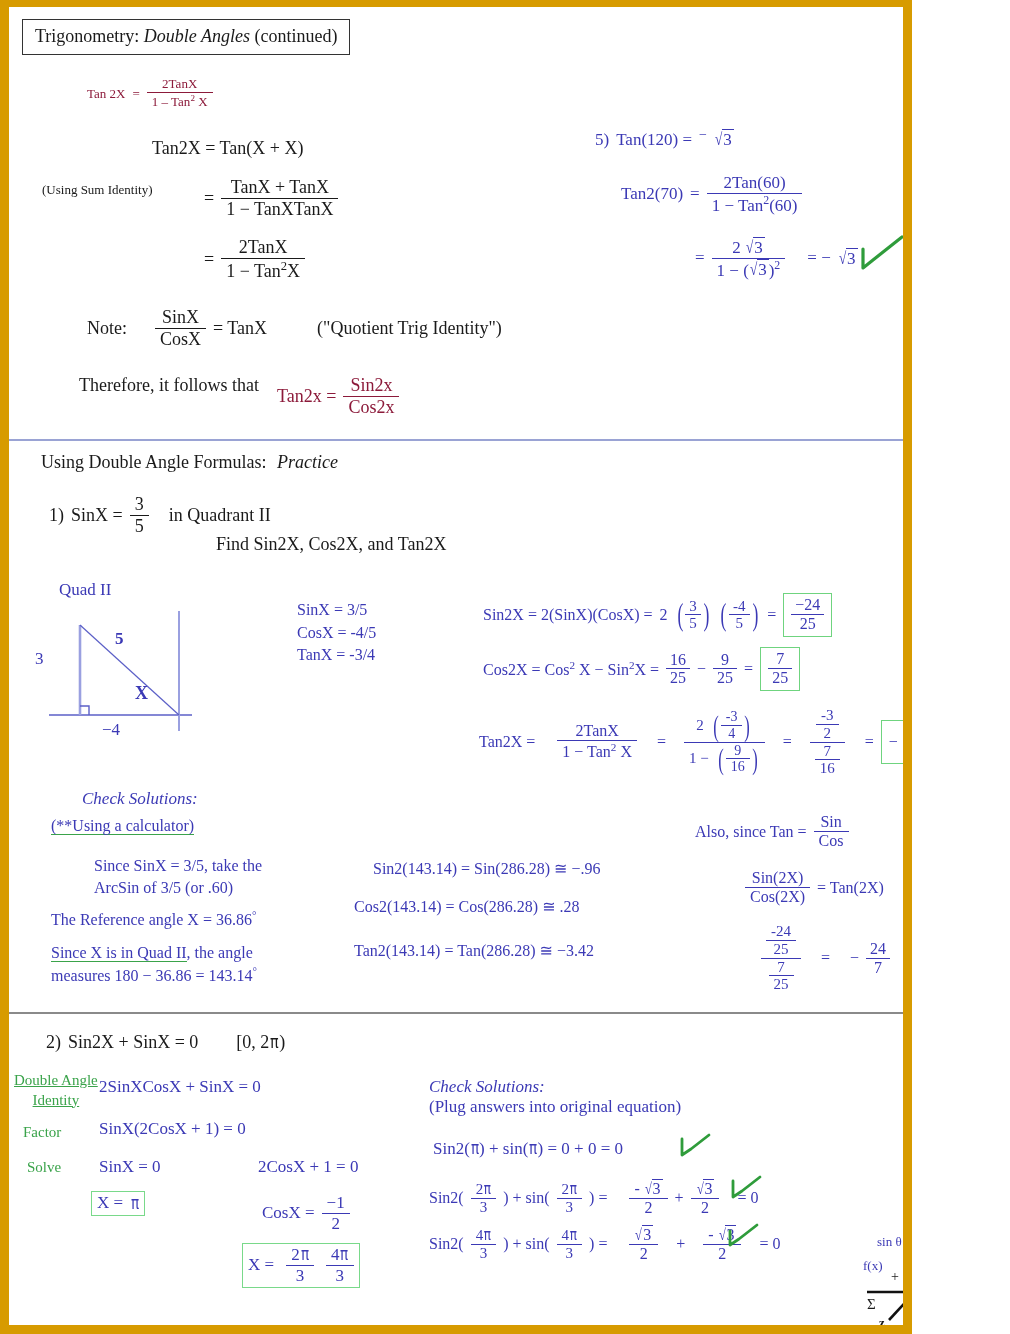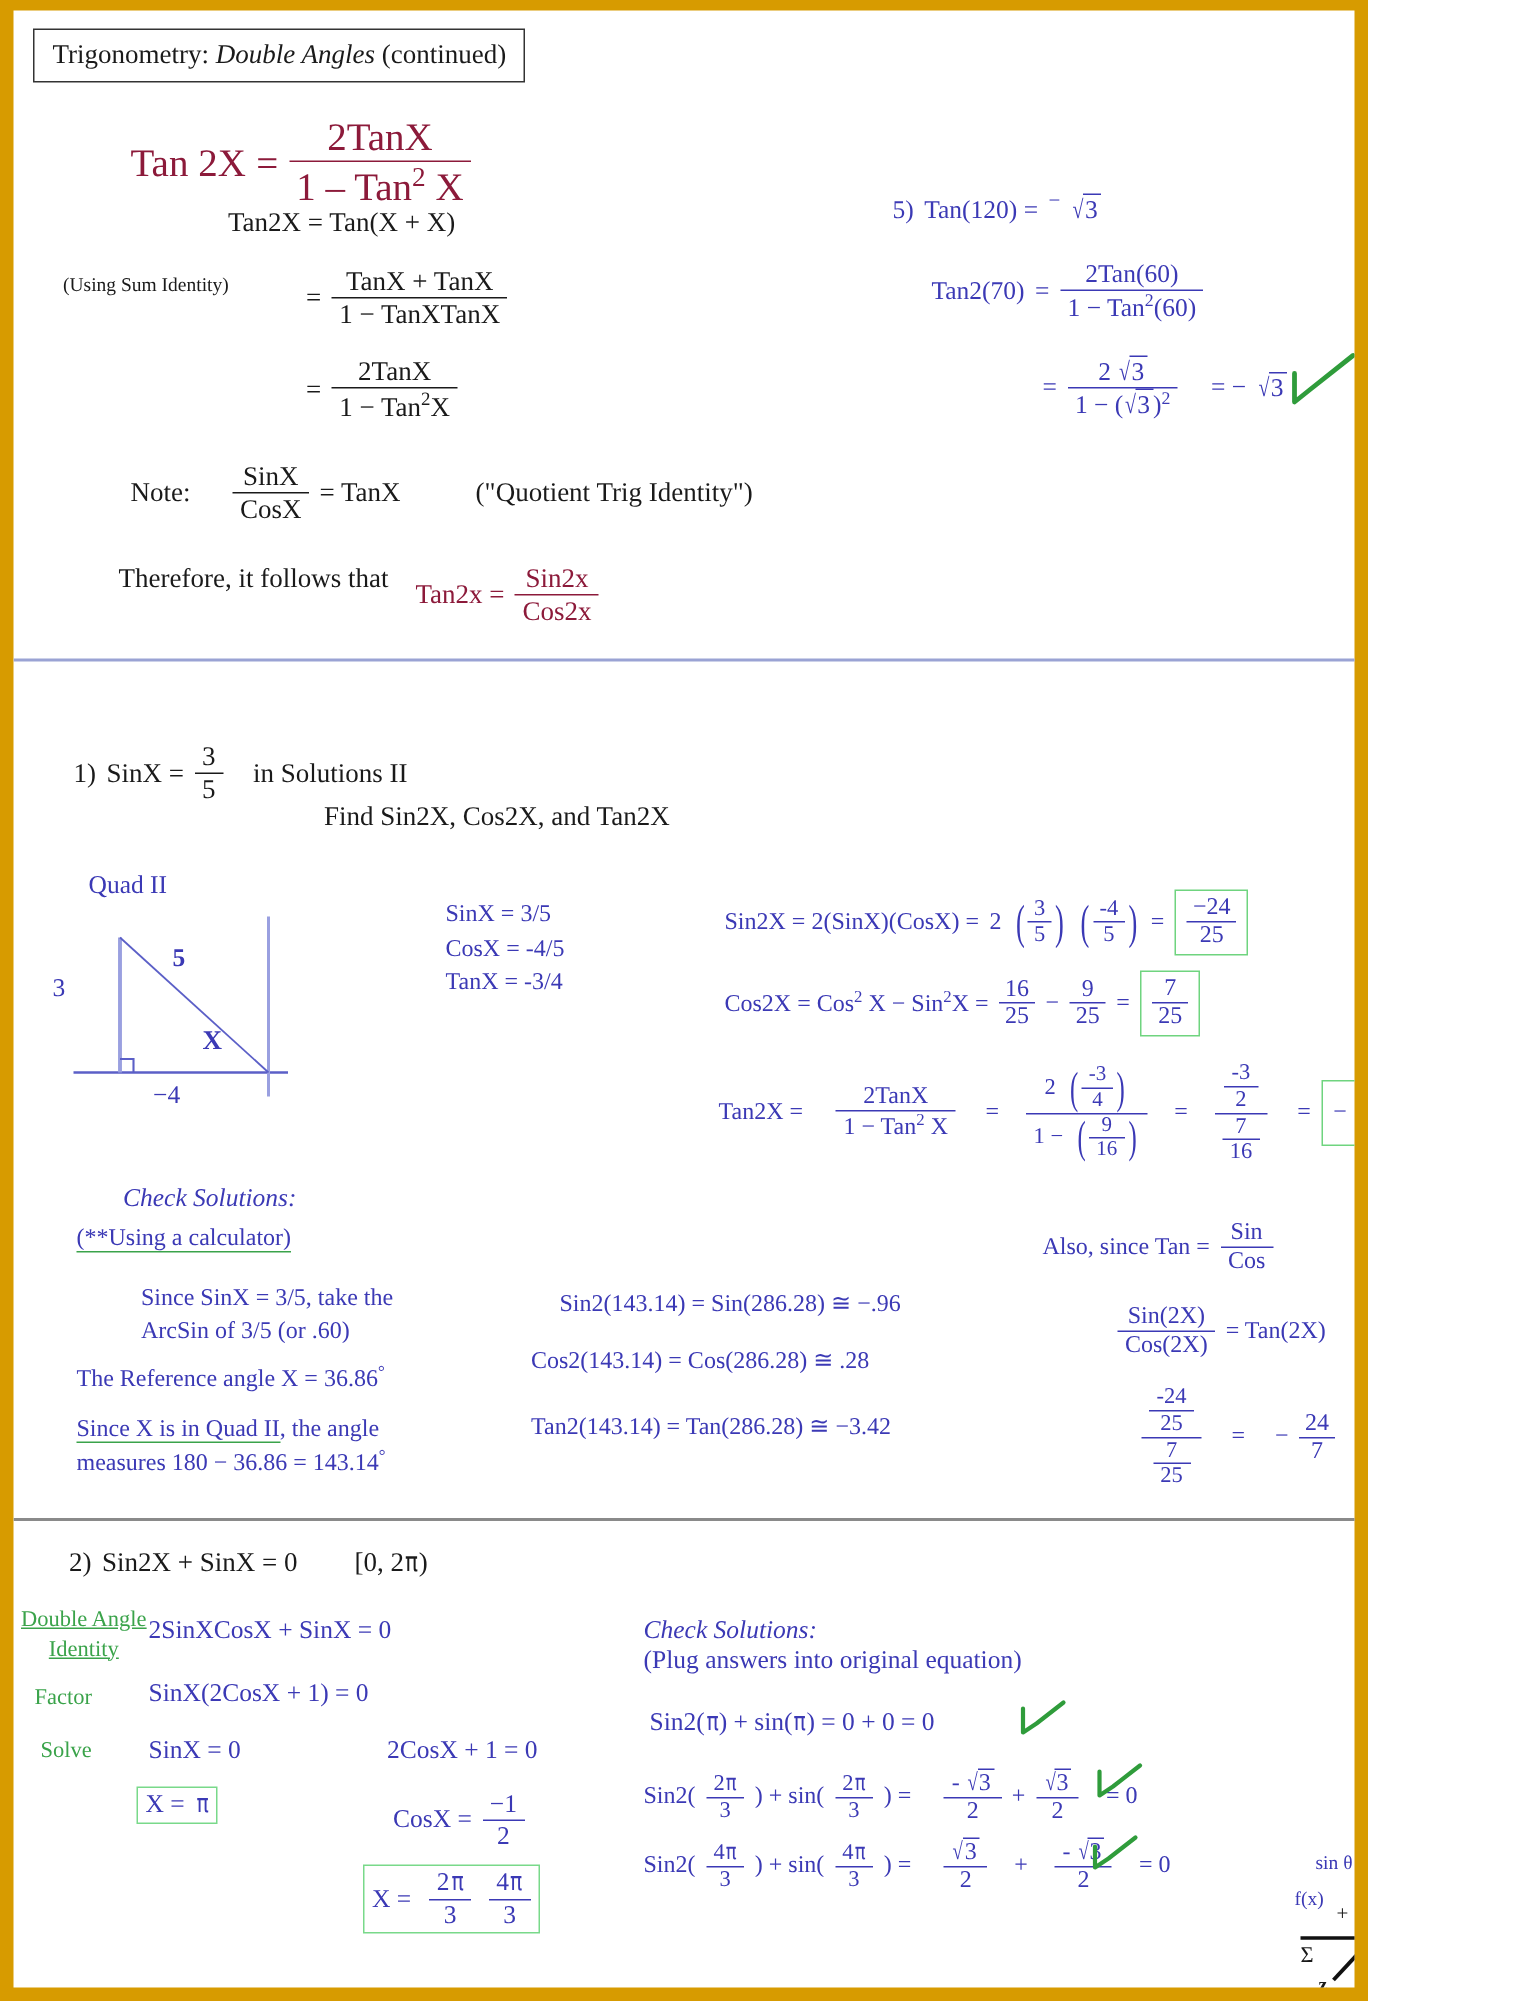--- a/index.html
+++ b/index.html
@@ -25,21 +25,21 @@
   .black{color:#1a1a1a;}
   .grnlbl{color:#3aa34a;}
 
   
   .t13{font-size:13px;}
   .t14{font-size:14px;}
   .t15{font-size:15px;}
   .t16{font-size:16px;}
   .t17{font-size:17px;}
   .t18{font-size:18px;}
-  .t19{font-size:26px;}
+  .t19{font-size:13px;}
   .ital{font-style:italic;}
 
   
   #titlebox{
     left:13px;top:12px;
     border:1px solid #333;
     padding:6px 12px 7px 12px;
     font-size:18px;
     background:#fff;
     white-space:nowrap;
@@ -188,31 +188,35 @@
       <span>= −</span>
       <span class="rad"><span class="rsym">√</span><span class="rbody">3</span></span>
     </div>
   </div>
   <svg class="abs ck" style="left:851px;top:228px;" width="46" height="36" viewBox="0 0 46 36">
     <path d="M3,14 L3,33 L13,25 L42,2" fill="none" stroke="#2f9c3b" stroke-width="3.2" stroke-linecap="round" stroke-linejoin="round"></path>
   </svg>
 
   <div class="abs divider-blue" style="top:432px;"></div>
 
+  <div class="abs black t18" style="left:32px;top:445px;">
+    <span>Using Double Angle Formulas:</span>
+    <span class="ital" style="margin-left:6px">Practice</span>
+  </div>
 
   <div class="abs black t18" style="left:40px;top:487px;">
     <div class="row">
       <span>1)</span>
       <span>SinX =</span>
       <span class="fracL">
         <span class="num">3</span>
         <span class="den">5</span>
       </span>
       <span style="display:inline-block;width:6px"></span>
-      <span>in Solutions II</span>
+      <span>in Quadrant II</span>
     </div>
   </div>
 
   <div class="abs black t18" style="left:207px;top:527px;">Find  Sin2X, Cos2X, and Tan2X</div>
 
   <div class="abs blue t17" style="left:50px;top:573px;">Quad II</div>
   <div id="tri" class="abs">
     <svg width="175" height="130" viewBox="0 0 175 130">
 
       <line x1="2" y1="112" x2="145" y2="112" stroke="#5b5fc7" stroke-width="1.7"></line>

